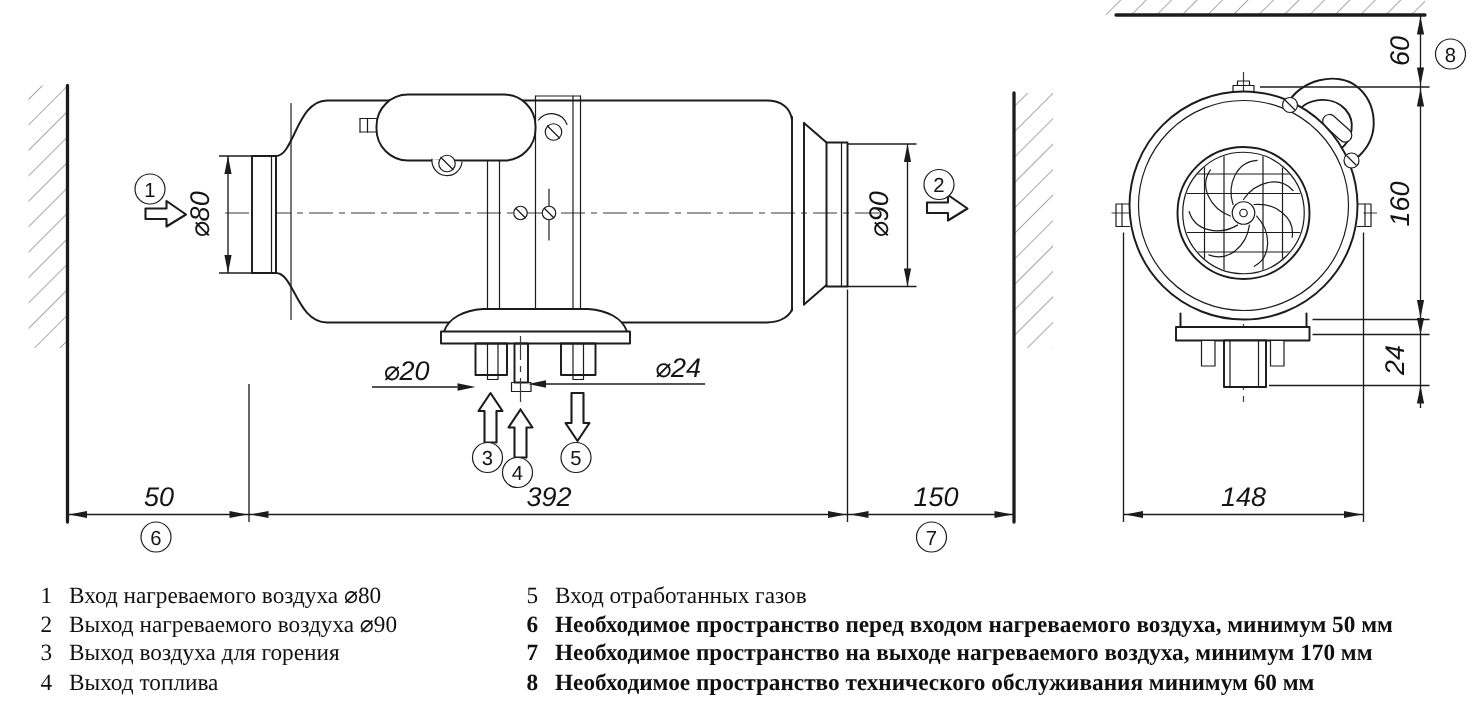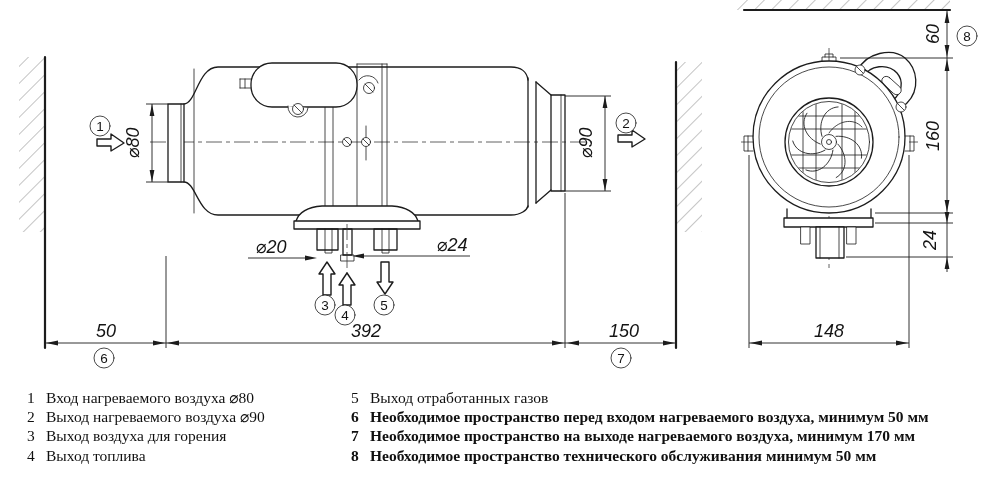--- a/index.html
+++ b/index.html
@@ -303,28 +303,28 @@
     <span class="ltxt">Выход воздуха для горения</span>
   </div>
   <div class="lrow">
     <span class="lnum">4</span>
     <span class="ltxt">Выход топлива</span>
   </div>
 </div>
 <div class="legend right">
   <div class="lrow">
     <span class="lnum">5</span>
-    <span class="ltxt">Выход отработанных газов</span>
+    <span class="ltxt">Вход отработанных газов</span>
   </div>
   <div class="lrow bold">
     <span class="lnum">6</span>
     <span class="ltxt">Необходимое пространство перед входом нагреваемого воздуха, минимум 50 мм</span>
   </div>
   <div class="lrow bold">
     <span class="lnum">7</span>
     <span class="ltxt">Необходимое пространство на выходе нагреваемого воздуха, минимум 170 мм</span>
   </div>
   <div class="lrow bold">
     <span class="lnum">8</span>
-    <span class="ltxt">Необходимое пространство технического обслуживания минимум 50 мм</span>
+    <span class="ltxt">Необходимое пространство технического обслуживания минимум 60 мм</span>
   </div>
 </div>
 </div>
 
 </body></html>

